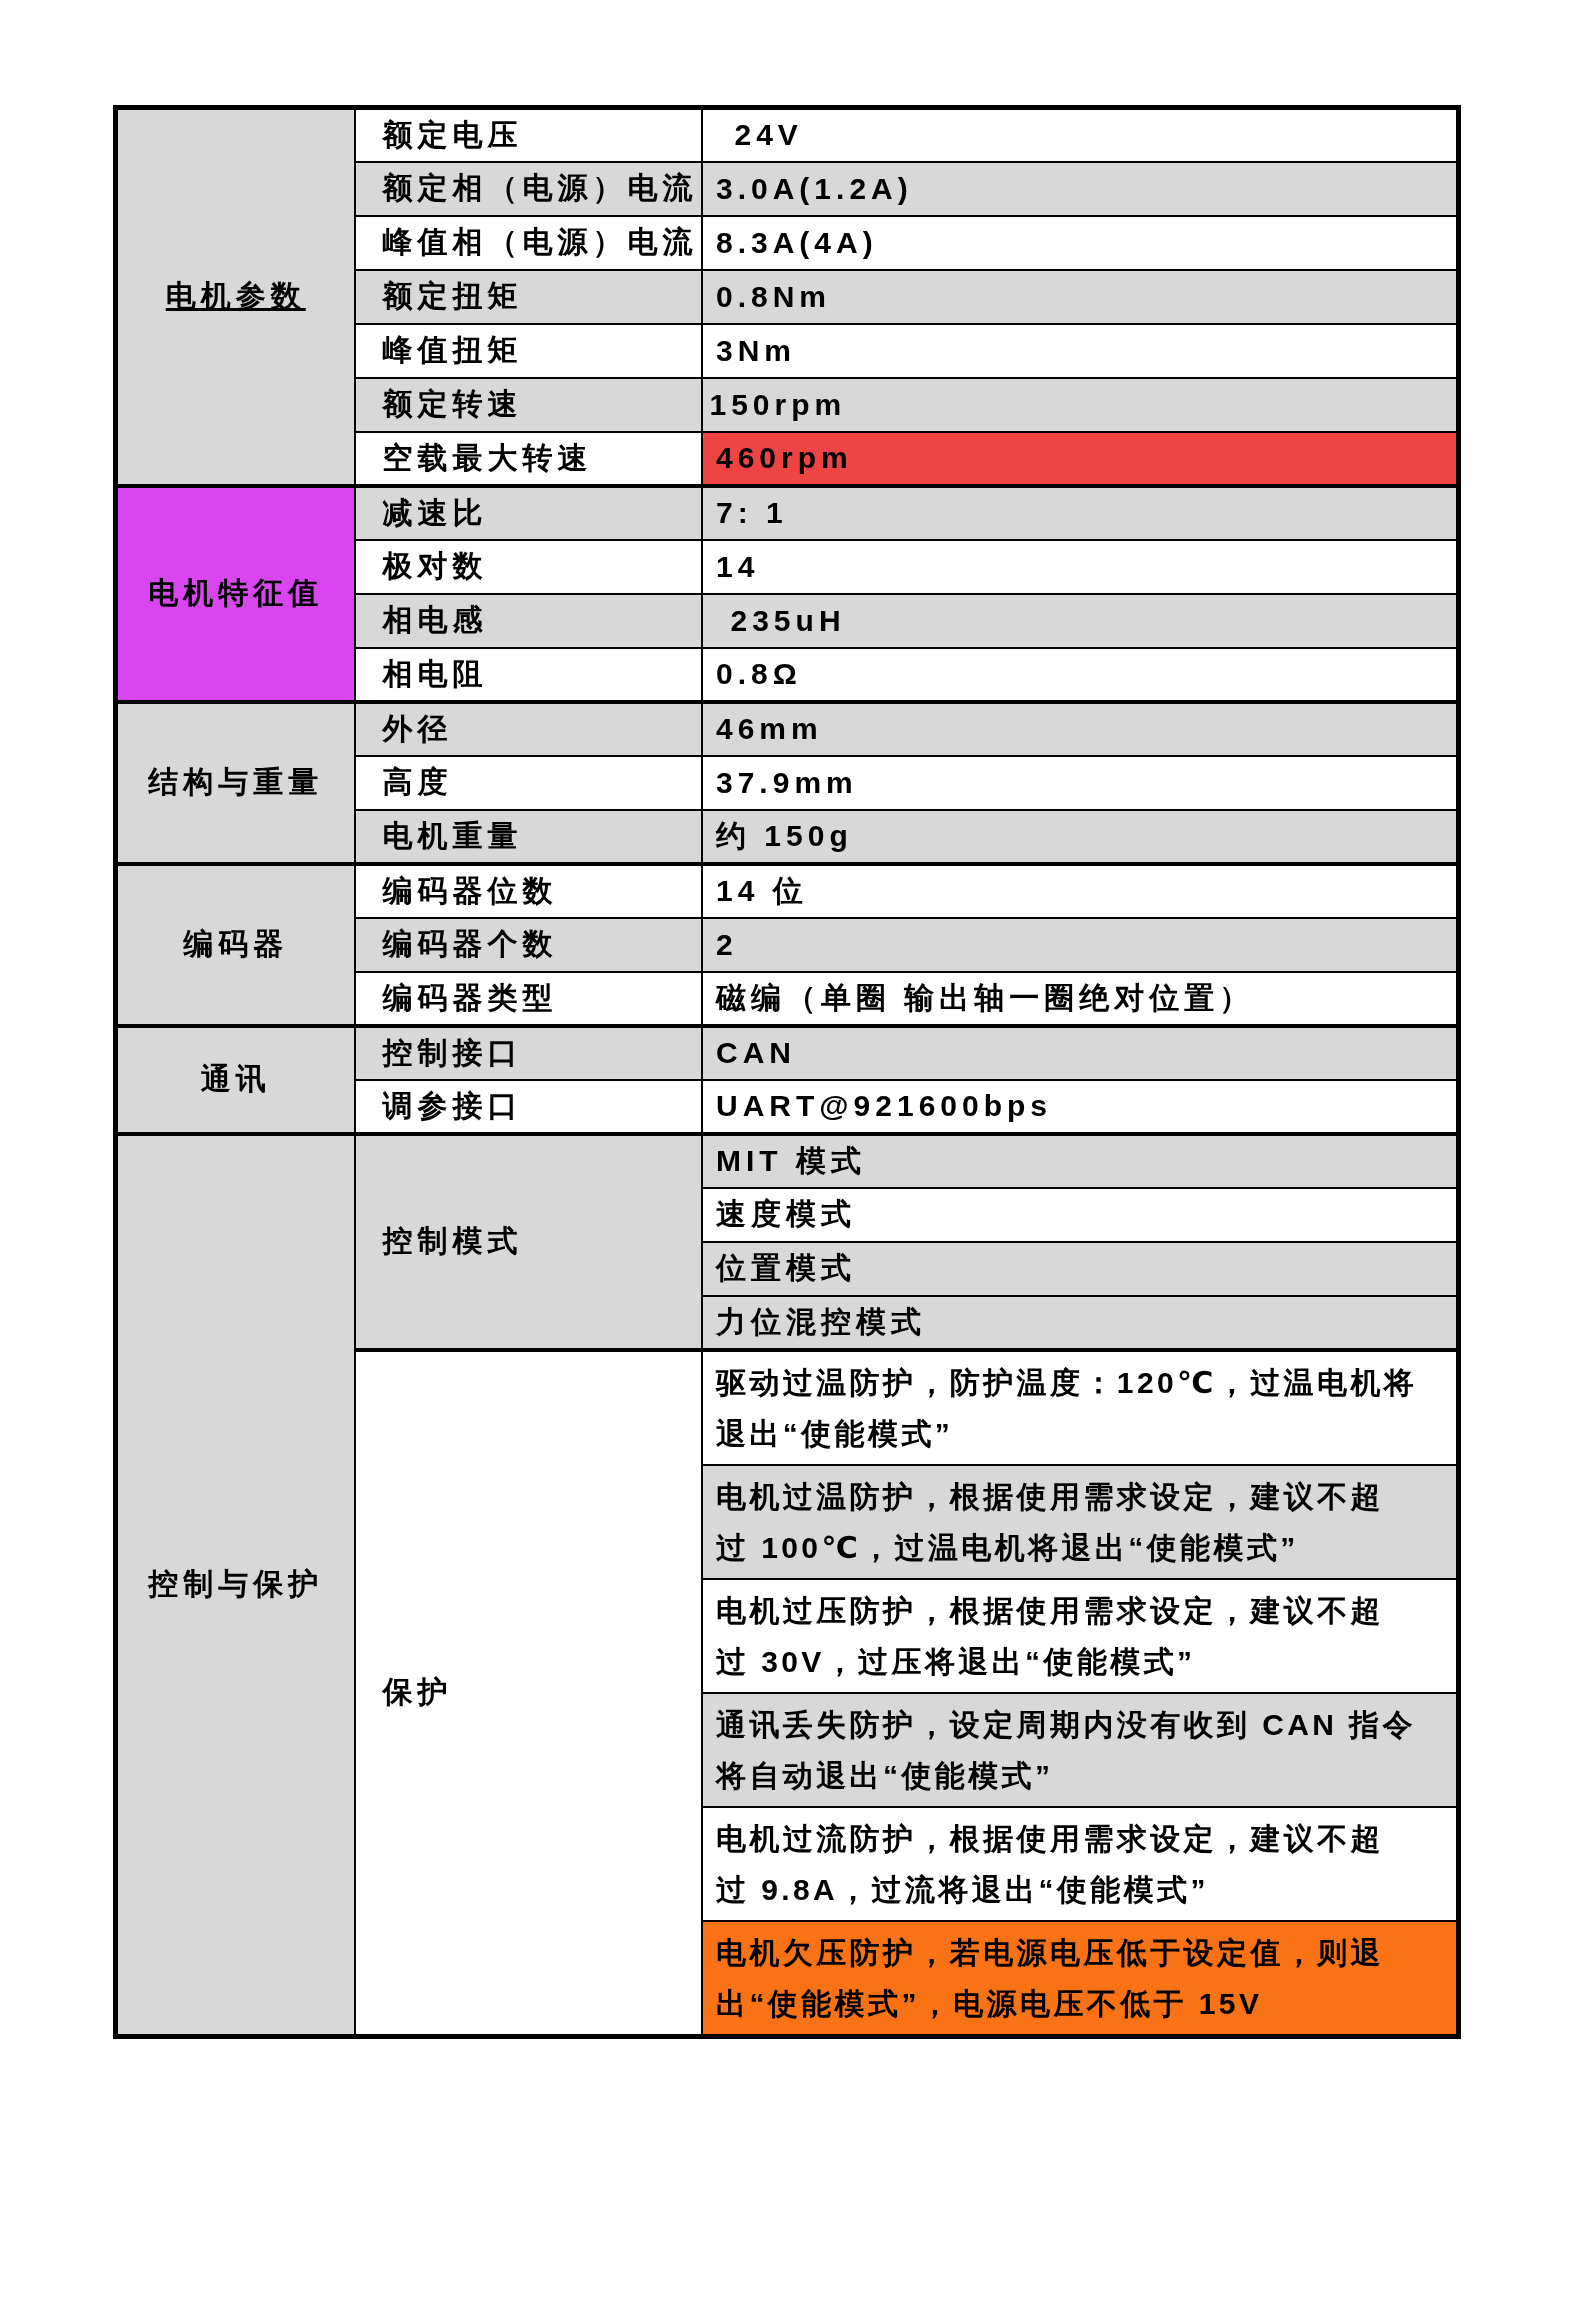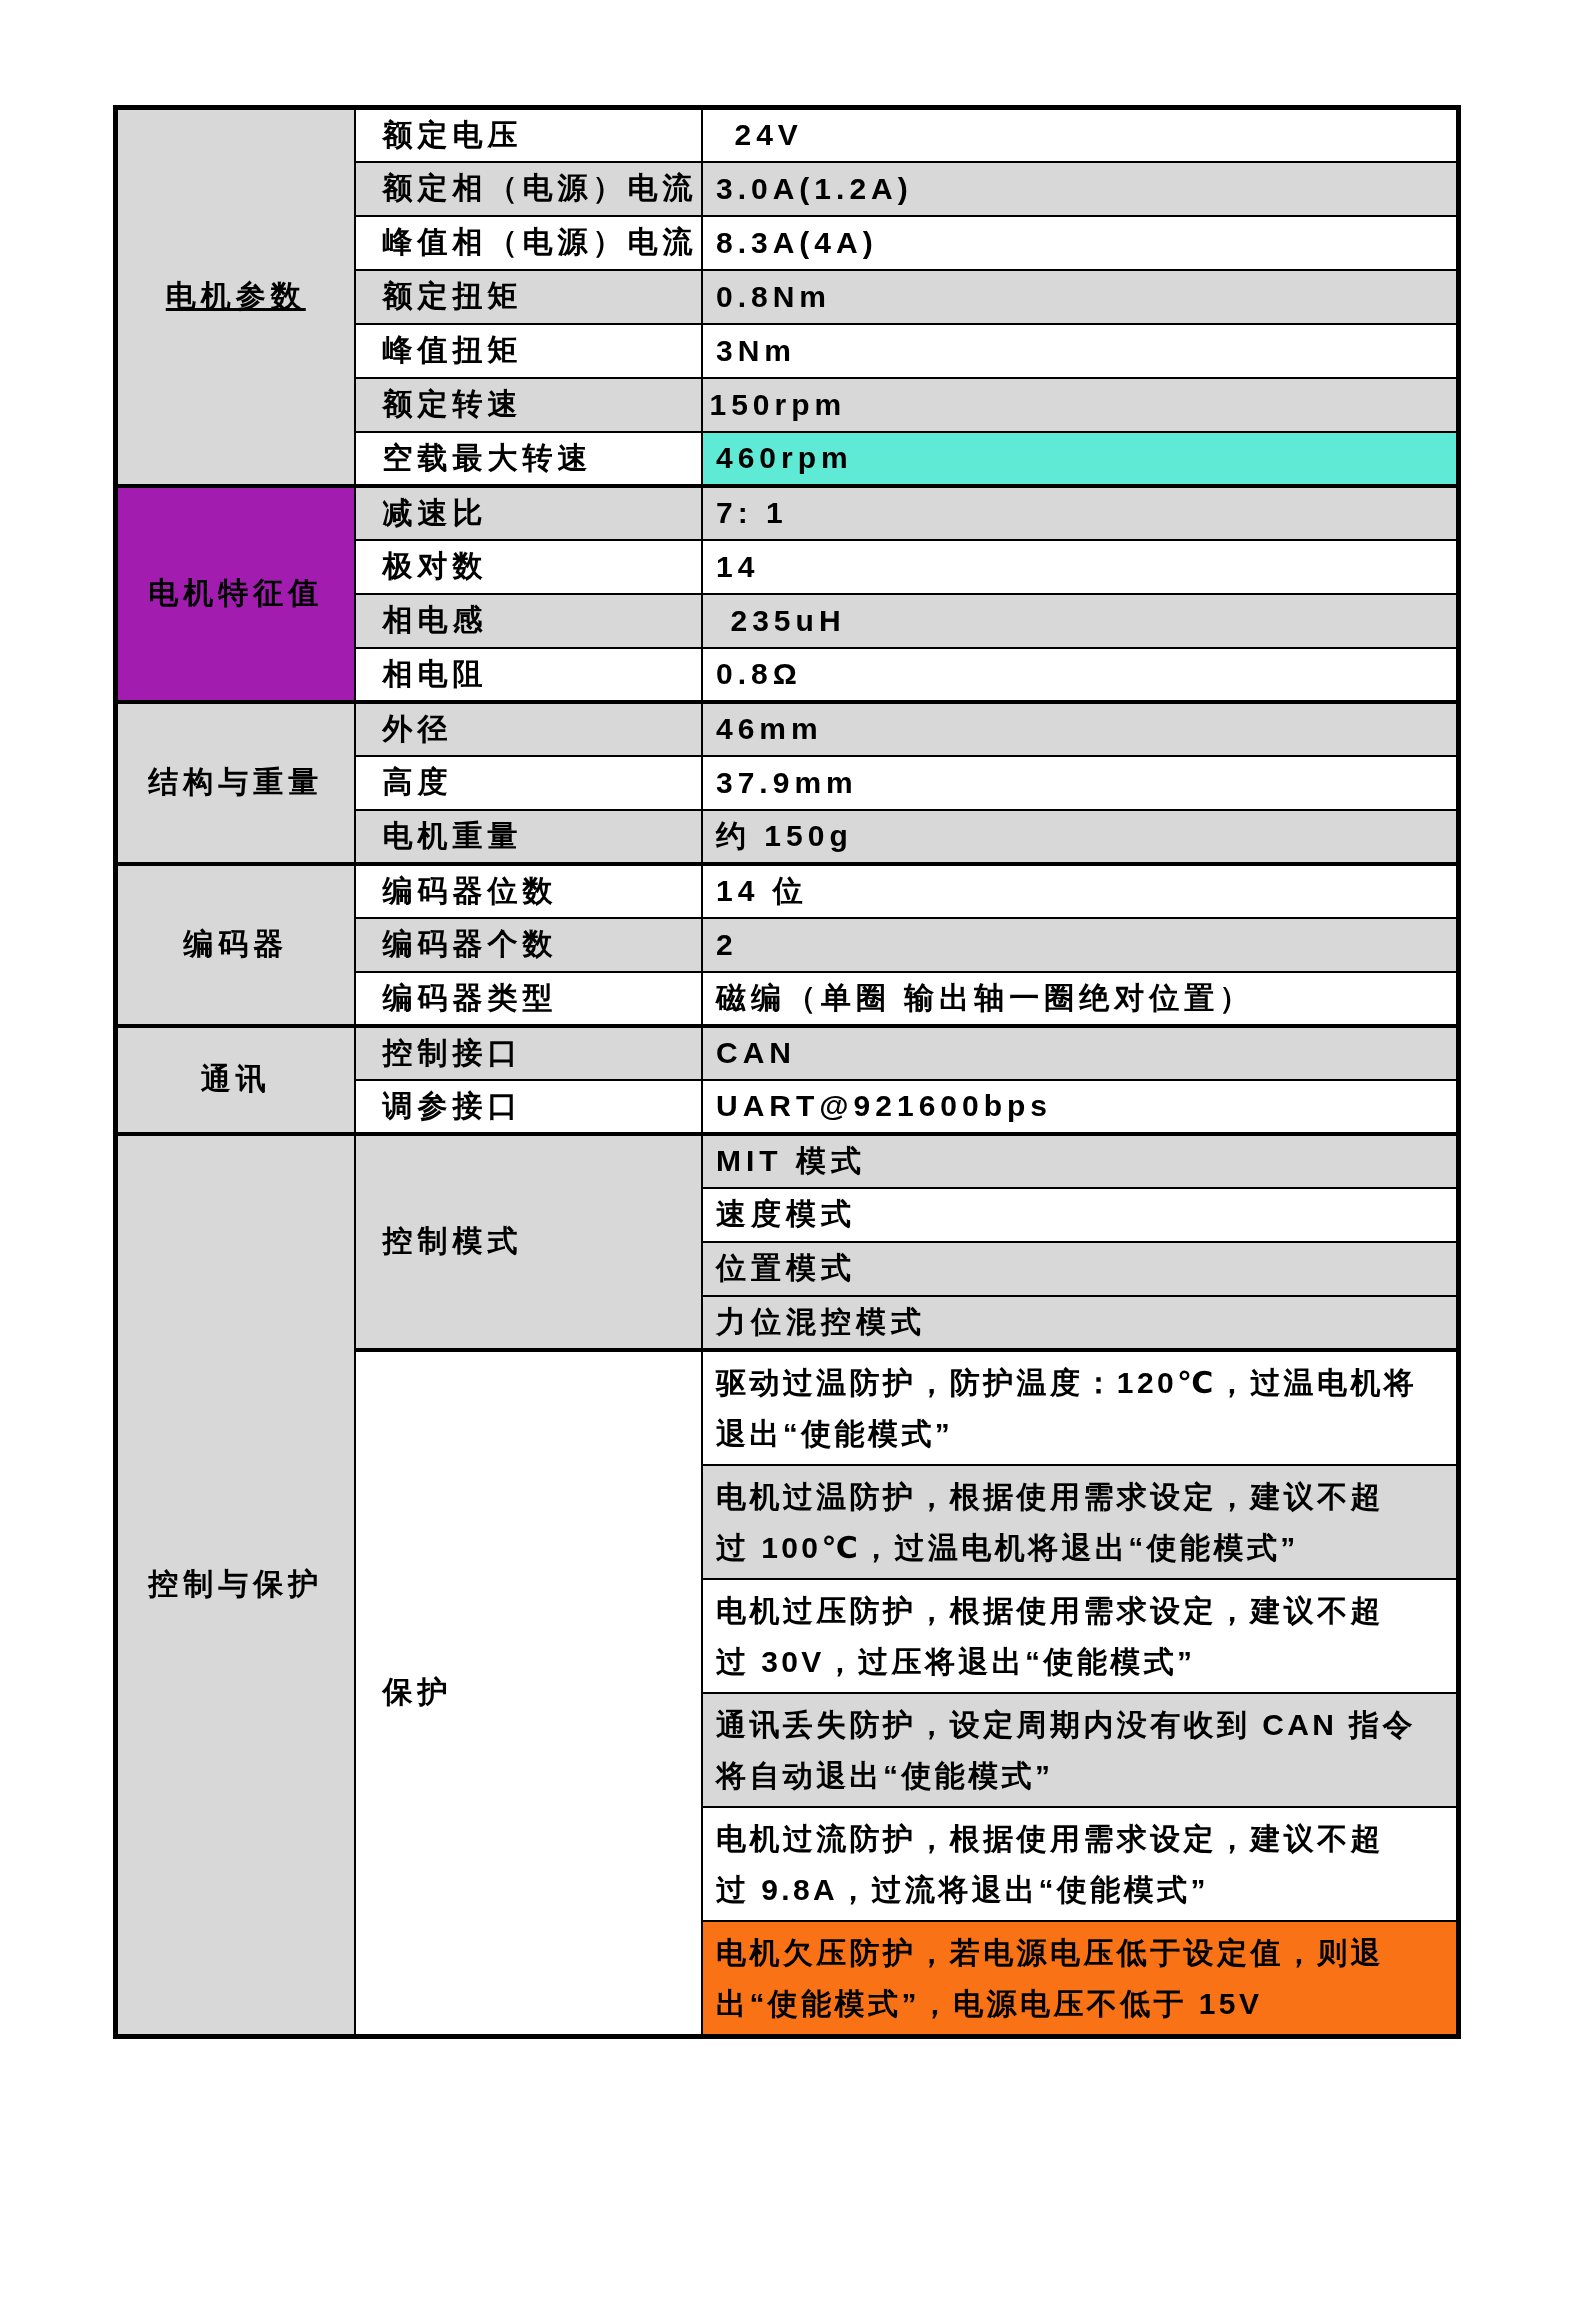--- a/index.html
+++ b/index.html
@@ -70,24 +70,24 @@
       <tr class="r64">
         <td class="param" style="background: rgb(255, 255, 255);">峰值扭矩</td>
         <td class="value" style="background: rgb(255, 255, 255);">3Nm</td>
       </tr>
       <tr class="r64">
         <td class="param" style="background: rgb(216, 216, 216);">额定转速</td>
         <td class="value" style="background: rgb(216, 216, 216); padding-left: 7px;">150rpm</td>
       </tr>
       <tr class="r64">
         <td class="param" style="background: rgb(255, 255, 255);">空载最大转速</td>
-        <td class="value" style="background: #5eead4; margin-left: 16px;">460rpm</td>
+        <td class="value" style="background: #ef4444; margin-left: 16px;">460rpm</td>
       </tr>
       <tr class="r64 sec">
-        <td class="group" rowspan="4" style="background: #a21caf;">电机特征值</td>
+        <td class="group" rowspan="4" style="background: #d946ef;">电机特征值</td>
         <td class="param" style="background: rgb(216, 216, 216);">减速比</td>
         <td class="value" style="background: rgb(216, 216, 216);">7: 1</td>
       </tr>
       <tr class="r64">
         <td class="param" style="background: rgb(255, 255, 255);">极对数</td>
         <td class="value" style="background: rgb(255, 255, 255);">14</td>
       </tr>
       <tr class="r64">
         <td class="param" style="background: rgb(216, 216, 216);">相电感</td>
         <td class="value" style="background: rgb(216, 216, 216); padding-left: 28px;">235uH</td>

